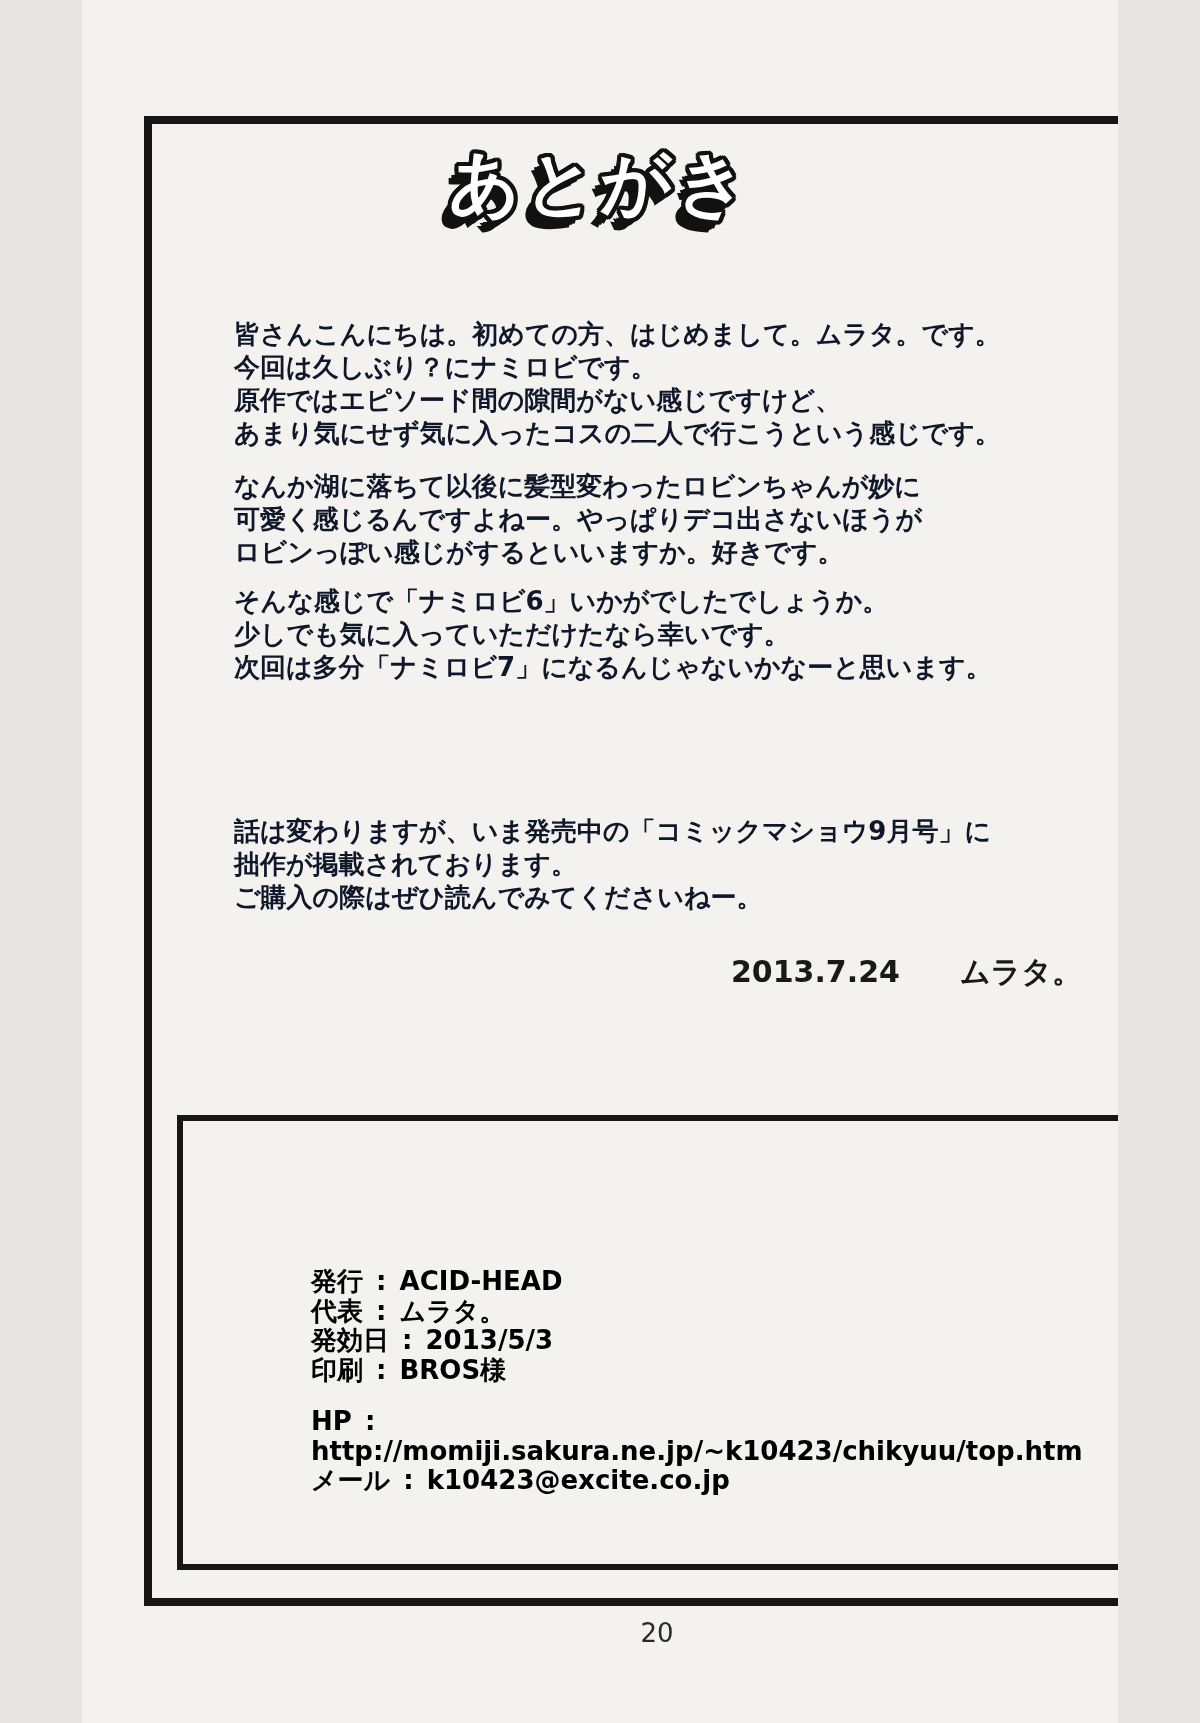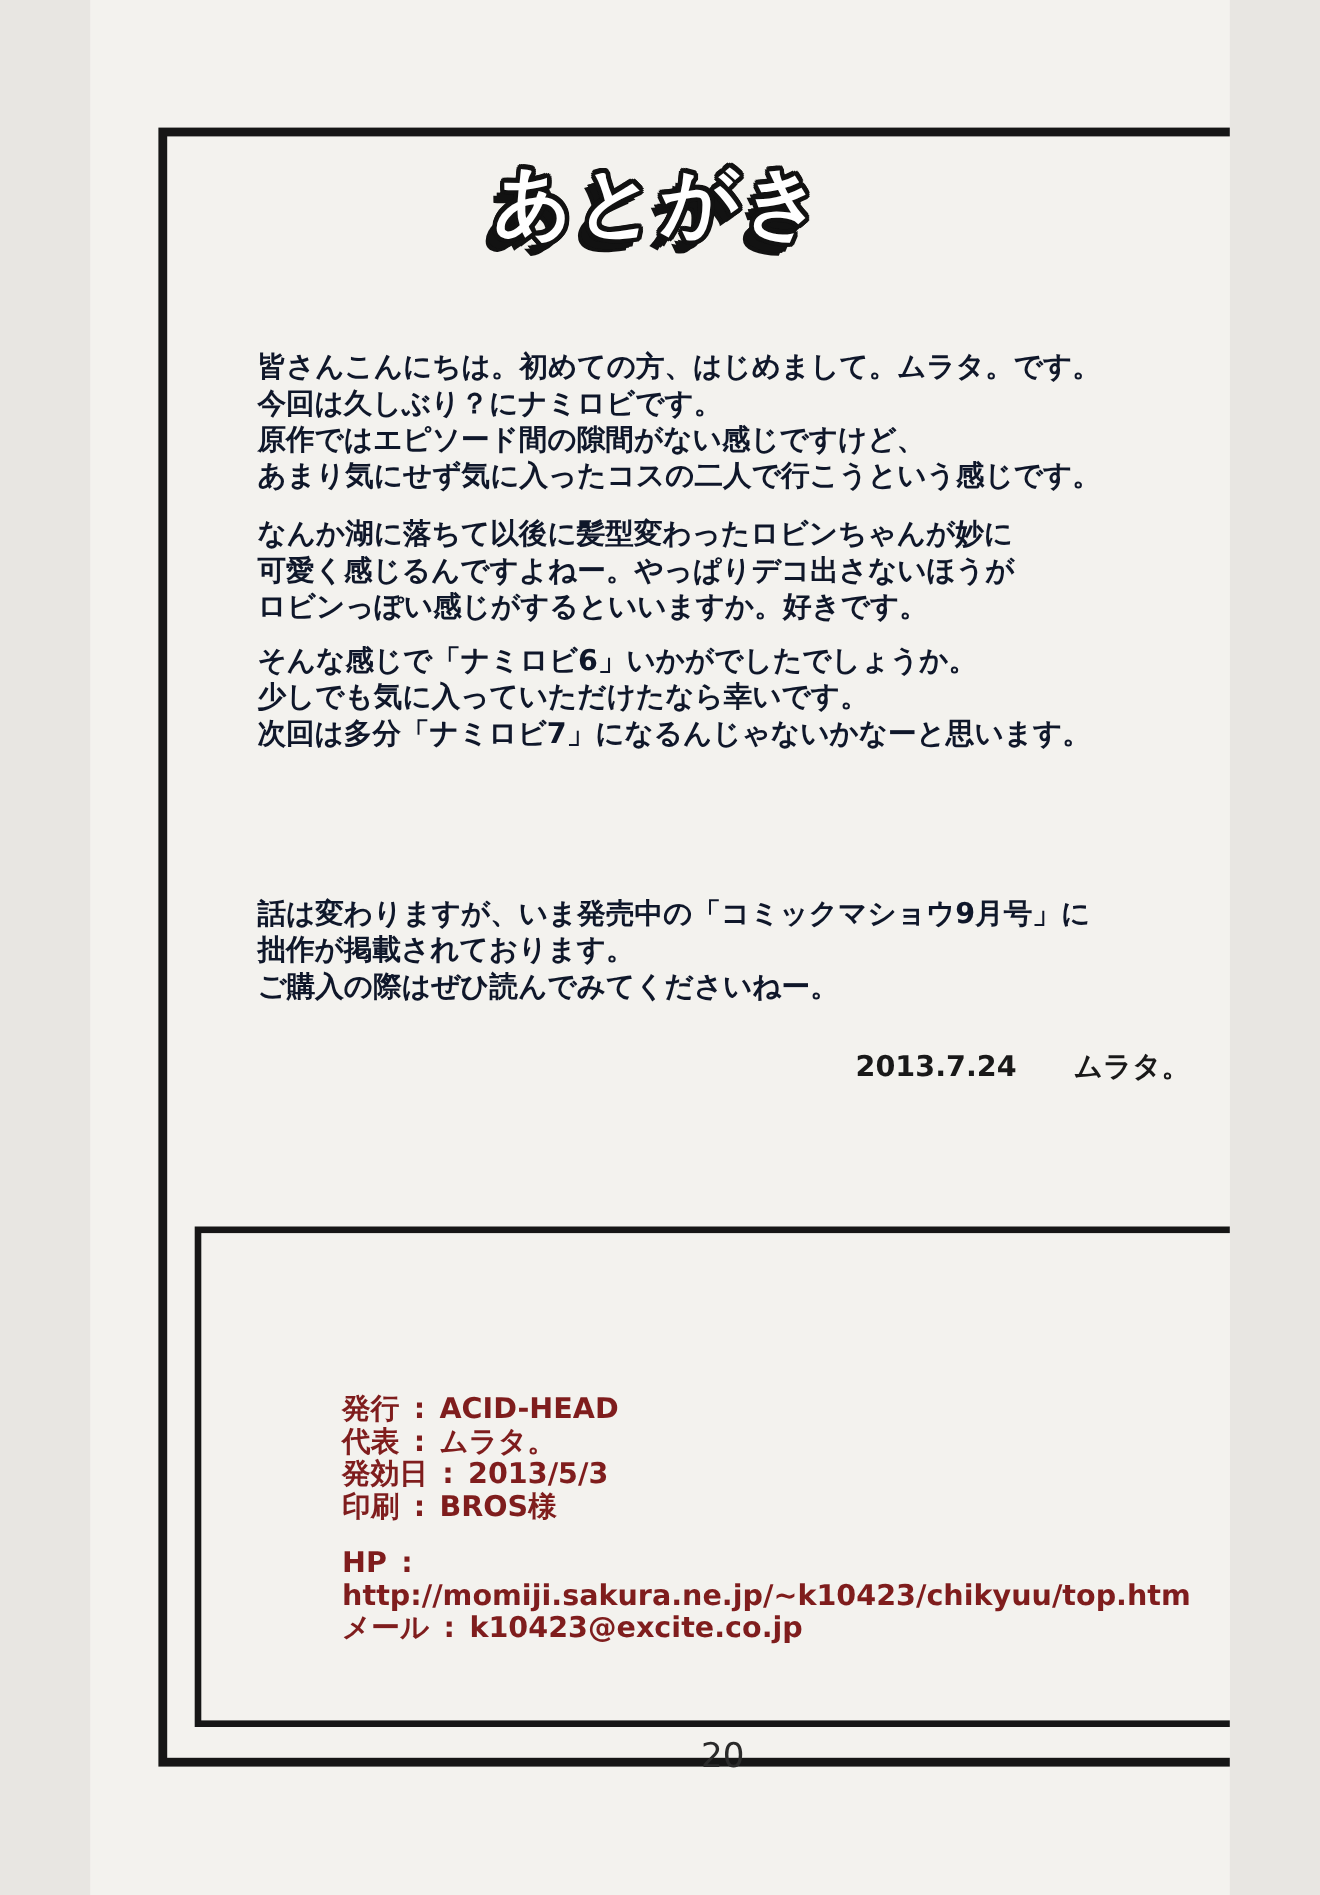--- a/index.html
+++ b/index.html
@@ -75,21 +75,21 @@
   .p2 { top: 470px; }
   .p3 { top: 585px; }
   .p4 { top: 700px; }
   .p5 { top: 815px; }
   .signature {
     position: absolute;
     left: 152px;
     top: 952px;
     width: 848px;
     text-align: right;
-    font-size: 26px;
+    font-size: 30px;
     font-weight: 600;
     color: #191919;
   }
   
   .colophon-box {
     position: absolute;
     left: 95px;
     top: 1115px;
     width: 940px;
     height: 443px;
@@ -105,32 +105,32 @@
     font-size: 26px;
     font-weight: 600;
     color: #1a1a1a;
   }
   .colophon-rows {
     position: absolute;
     left: 128px;
     font-size: 26px;
     font-weight: 600;
     line-height: 29.5px;
-    color: #7f1d1d;
+    color: #000000;
   }
   .publisher-rows { top: 146px; }
   .contact-rows  { top: 286px; }
   .colophon-rows .sep { padding: 0 4px; }
   
   .page-number {
     position: absolute;
     left: 575px;
-    top: 1578px;
+    top: 1618px;
     transform: translateX(-50%);
-    font-size: 31px;
+    font-size: 26px;
     font-weight: 500;
     color: #2a2a2a;
     font-family: "DejaVu Sans", sans-serif;
   }
   
   .scan-marks {
     position: absolute;
     left: 1191px;
     top: 935px;
     width: 5px;

